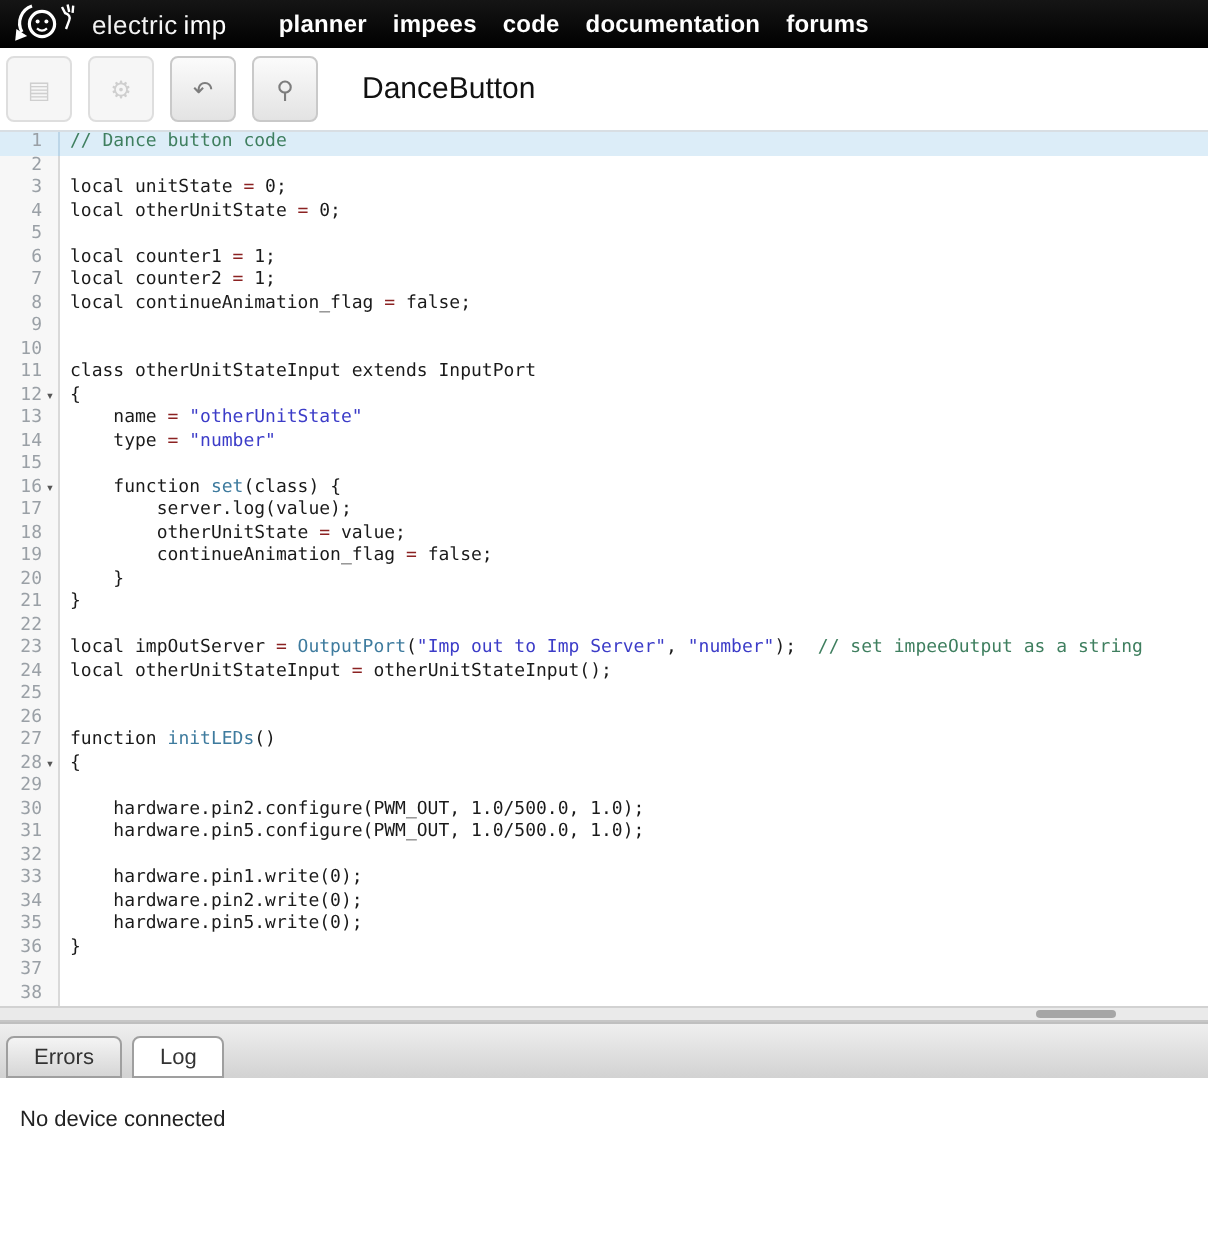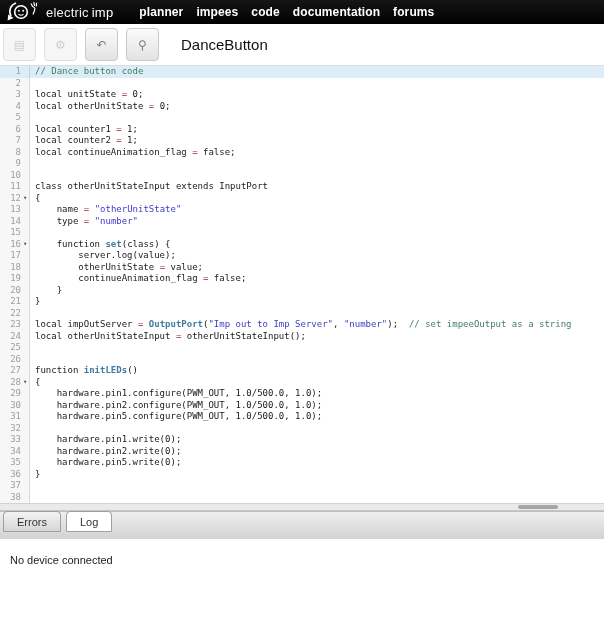--- a/index.html
+++ b/index.html
@@ -38,32 +38,32 @@
   .gutter-cell { flex:0 0 30px; width:30px; text-align:right; padding-right:8px;
                  color:#9aa0a6; background:#f7f7f7; border-right:1px solid #d9d9d9;
                  position:relative; }
   .code-row.active .gutter-cell { background:transparent; border-right-color:#bcd6e8; }
   .fold { position:absolute; right:0; top:0; font-size:7px; color:#555; width:8px; text-align:center; }
   .code-cell { padding-left:5px; color:#1a1a1a; }
   .tok-p { color:#1a1a1a; }
   .tok-c { color:#3f7f5f;text-align:right; }
   .tok-s { color:#3c3cc8; }
   .tok-o { color:#8b2222; }
-  .tok-f { color:#3e7b9e;font-weight:bold; }
+  .tok-f { color:#3e7b9e; }
 
   
   #hscroll { position:absolute; top:503px; left:0; width:604px; height:8px;
              background:#eaeaea; border-top:1px solid #d2d2d2; border-bottom:1px solid #c6c6c6; }
   #hthumb { position:absolute; top:1px; left:518px; width:40px; height:4px;
             background:#a6a6a6; border-radius:2px; }
 
   
   #tabbar { position:absolute; top:511px; left:0; width:604px; height:28px;
             background:linear-gradient(#efefef,#d2d2d2); border-top:1px solid #bfbfbf;
-            display:flex; align-items:flex-end; padding:0 0 7px 3px; }
+            display:flex; align-items:flex-end; padding:0 0 0 3px; }
   .tab { height:21px; line-height:20px; padding:0 13px; margin-right:5px;
          border:1px solid #9f9f9f; border-radius:4px 4px 0 0;
          background:linear-gradient(#f4f4f4,#d6d6d6); font-size:11px; color:#333; }
   .tab.active { background:#fff; }
 
   
   #logpane { position:absolute; top:539px; left:0; width:584px; height:81px; background:#fff; }
   #log-message { position:absolute; top:15px; left:10px; font-size:11px; color:#222; }
 </style>
 </head>
@@ -133,21 +133,21 @@
     <div class="code-row"><span class="gutter-cell">19</span><span class="code-cell"><span class="tok-p">        continueAnimation_flag </span><span class="tok-o">=</span><span class="tok-p"> false;</span></span></div>
     <div class="code-row"><span class="gutter-cell">20</span><span class="code-cell"><span class="tok-p">    }</span></span></div>
     <div class="code-row"><span class="gutter-cell">21</span><span class="code-cell"><span class="tok-p">}</span></span></div>
     <div class="code-row"><span class="gutter-cell">22</span><span class="code-cell"></span></div>
     <div class="code-row"><span class="gutter-cell">23</span><span class="code-cell"><span class="tok-p">local impOutServer </span><span class="tok-o">=</span><span class="tok-p"> </span><span class="tok-f">OutputPort</span><span class="tok-p">(</span><span class="tok-s">"Imp out to Imp Server"</span><span class="tok-p">, </span><span class="tok-s">"number"</span><span class="tok-p">);  </span><span class="tok-c">// set impeeOutput as a string</span></span></div>
     <div class="code-row"><span class="gutter-cell">24</span><span class="code-cell"><span class="tok-p">local otherUnitStateInput </span><span class="tok-o">=</span><span class="tok-p"> otherUnitStateInput();</span></span></div>
     <div class="code-row"><span class="gutter-cell">25</span><span class="code-cell"></span></div>
     <div class="code-row"><span class="gutter-cell">26</span><span class="code-cell"></span></div>
     <div class="code-row"><span class="gutter-cell">27</span><span class="code-cell"><span class="tok-p">function </span><span class="tok-f">initLEDs</span><span class="tok-p">()</span></span></div>
     <div class="code-row"><span class="gutter-cell">28<span class="fold">▾</span></span><span class="code-cell"><span class="tok-p">{</span></span></div>
-    <div class="code-row"><span class="gutter-cell">29</span><span class="code-cell"><span class="tok-p">    hardware.pin1.configure(PWM_OUT, 1.0/500.0, 1.0);</span></span></div>
+    <div class="code-row"><span class="gutter-cell">29</span></div>
     <div class="code-row"><span class="gutter-cell">30</span><span class="code-cell"><span class="tok-p">    hardware.pin2.configure(PWM_OUT, 1.0/500.0, 1.0);</span></span></div>
     <div class="code-row"><span class="gutter-cell">31</span><span class="code-cell"><span class="tok-p">    hardware.pin5.configure(PWM_OUT, 1.0/500.0, 1.0);</span></span></div>
     <div class="code-row"><span class="gutter-cell">32</span><span class="code-cell"></span></div>
     <div class="code-row"><span class="gutter-cell">33</span><span class="code-cell"><span class="tok-p">    hardware.pin1.write(0);</span></span></div>
     <div class="code-row"><span class="gutter-cell">34</span><span class="code-cell"><span class="tok-p">    hardware.pin2.write(0);</span></span></div>
     <div class="code-row"><span class="gutter-cell">35</span><span class="code-cell"><span class="tok-p">    hardware.pin5.write(0);</span></span></div>
     <div class="code-row"><span class="gutter-cell">36</span><span class="code-cell"><span class="tok-p">}</span></span></div>
     <div class="code-row"><span class="gutter-cell">37</span><span class="code-cell"></span></div>
     <div class="code-row"><span class="gutter-cell">38</span><span class="code-cell"></span></div>
   </div>

